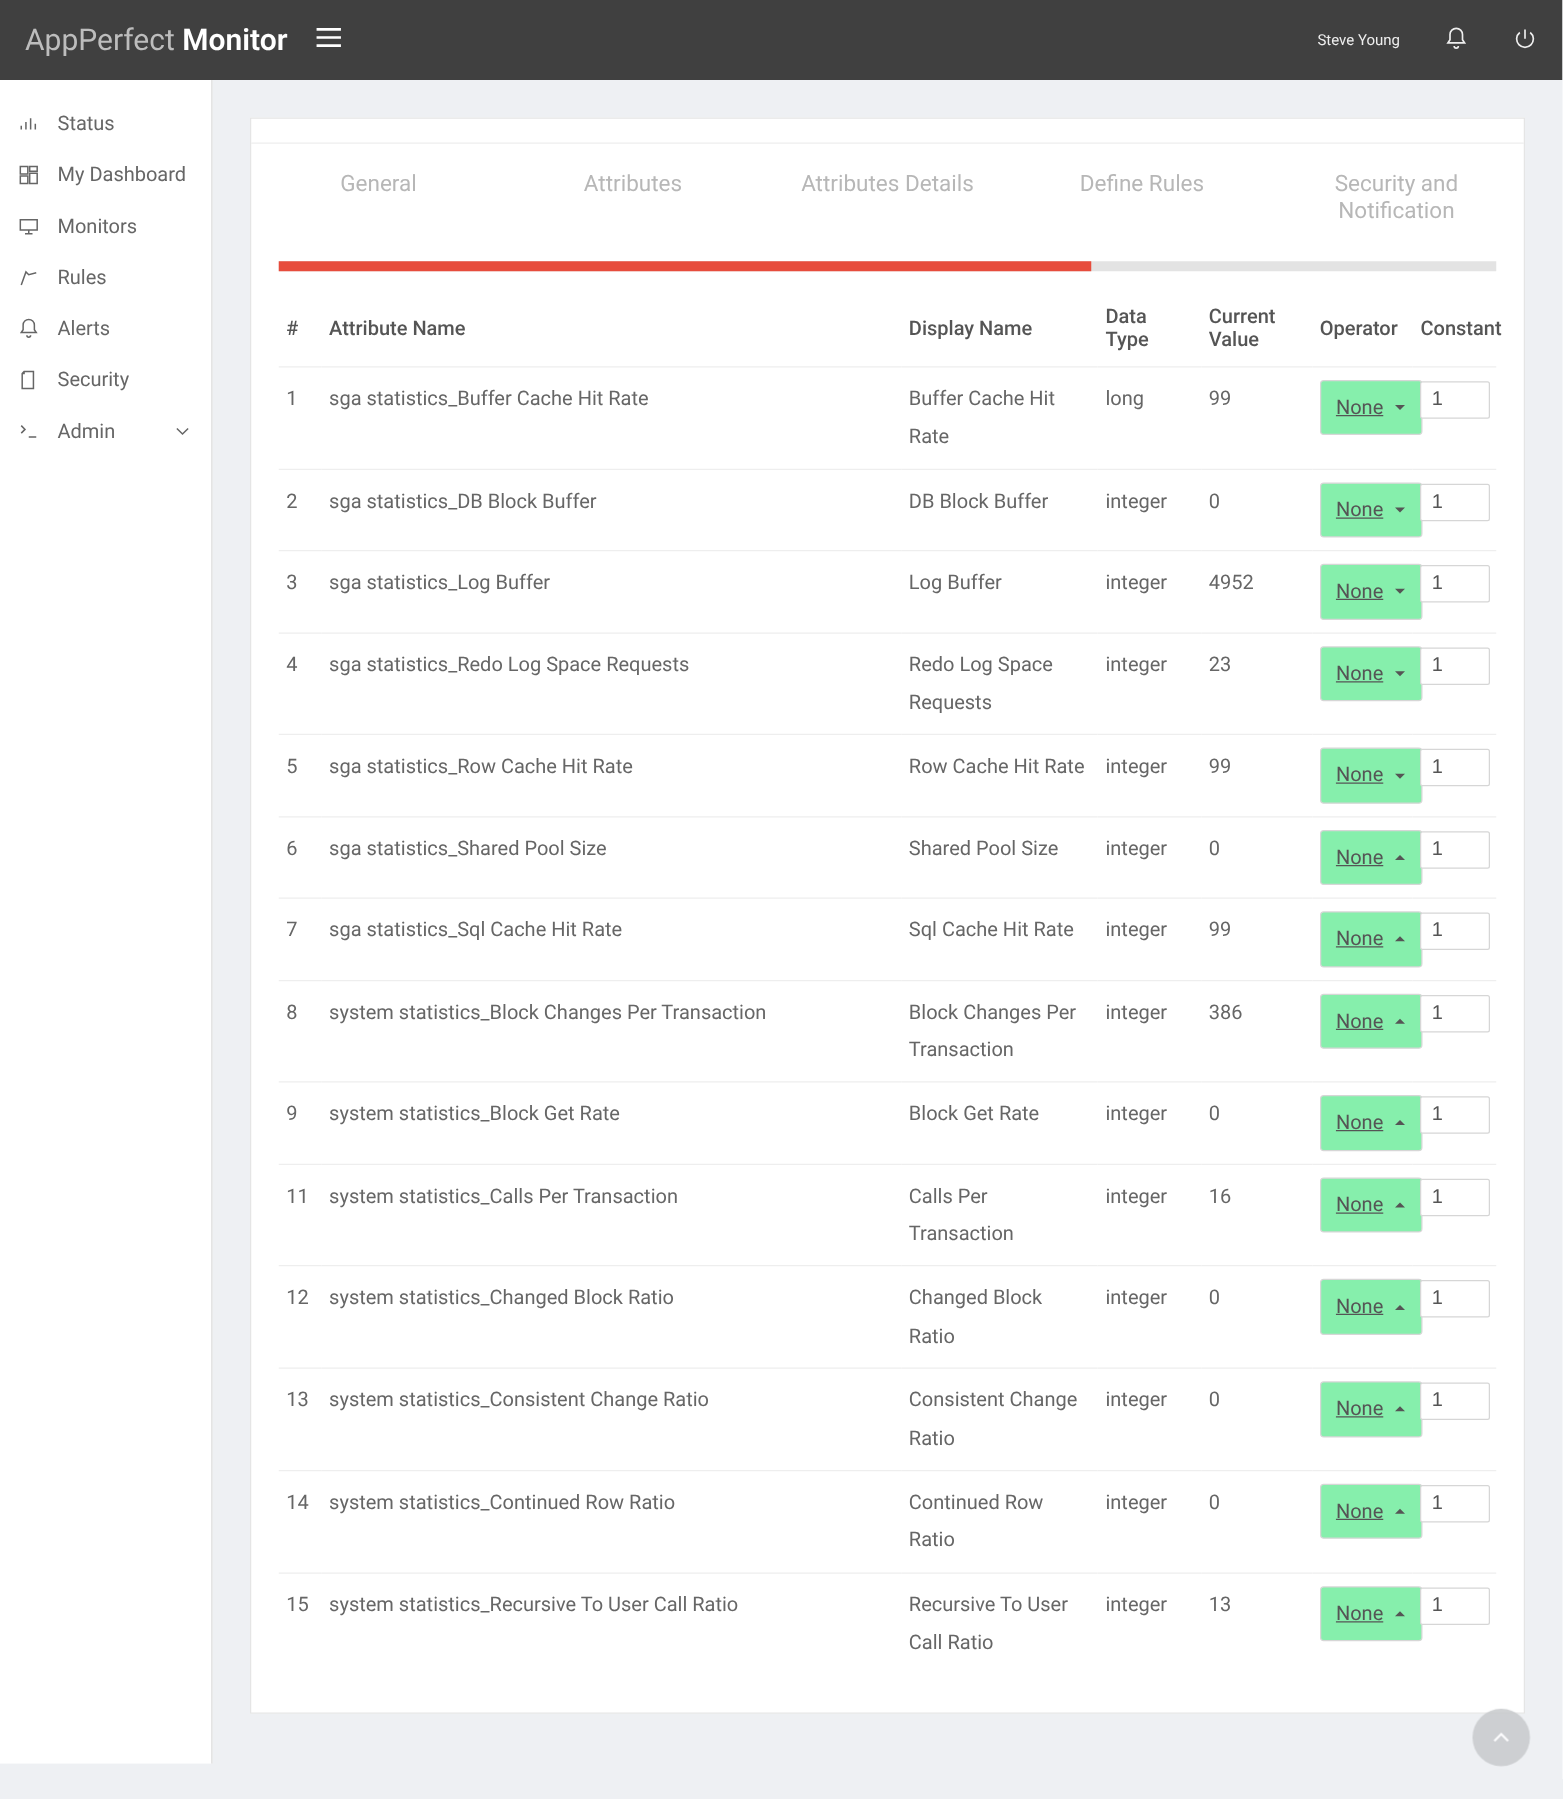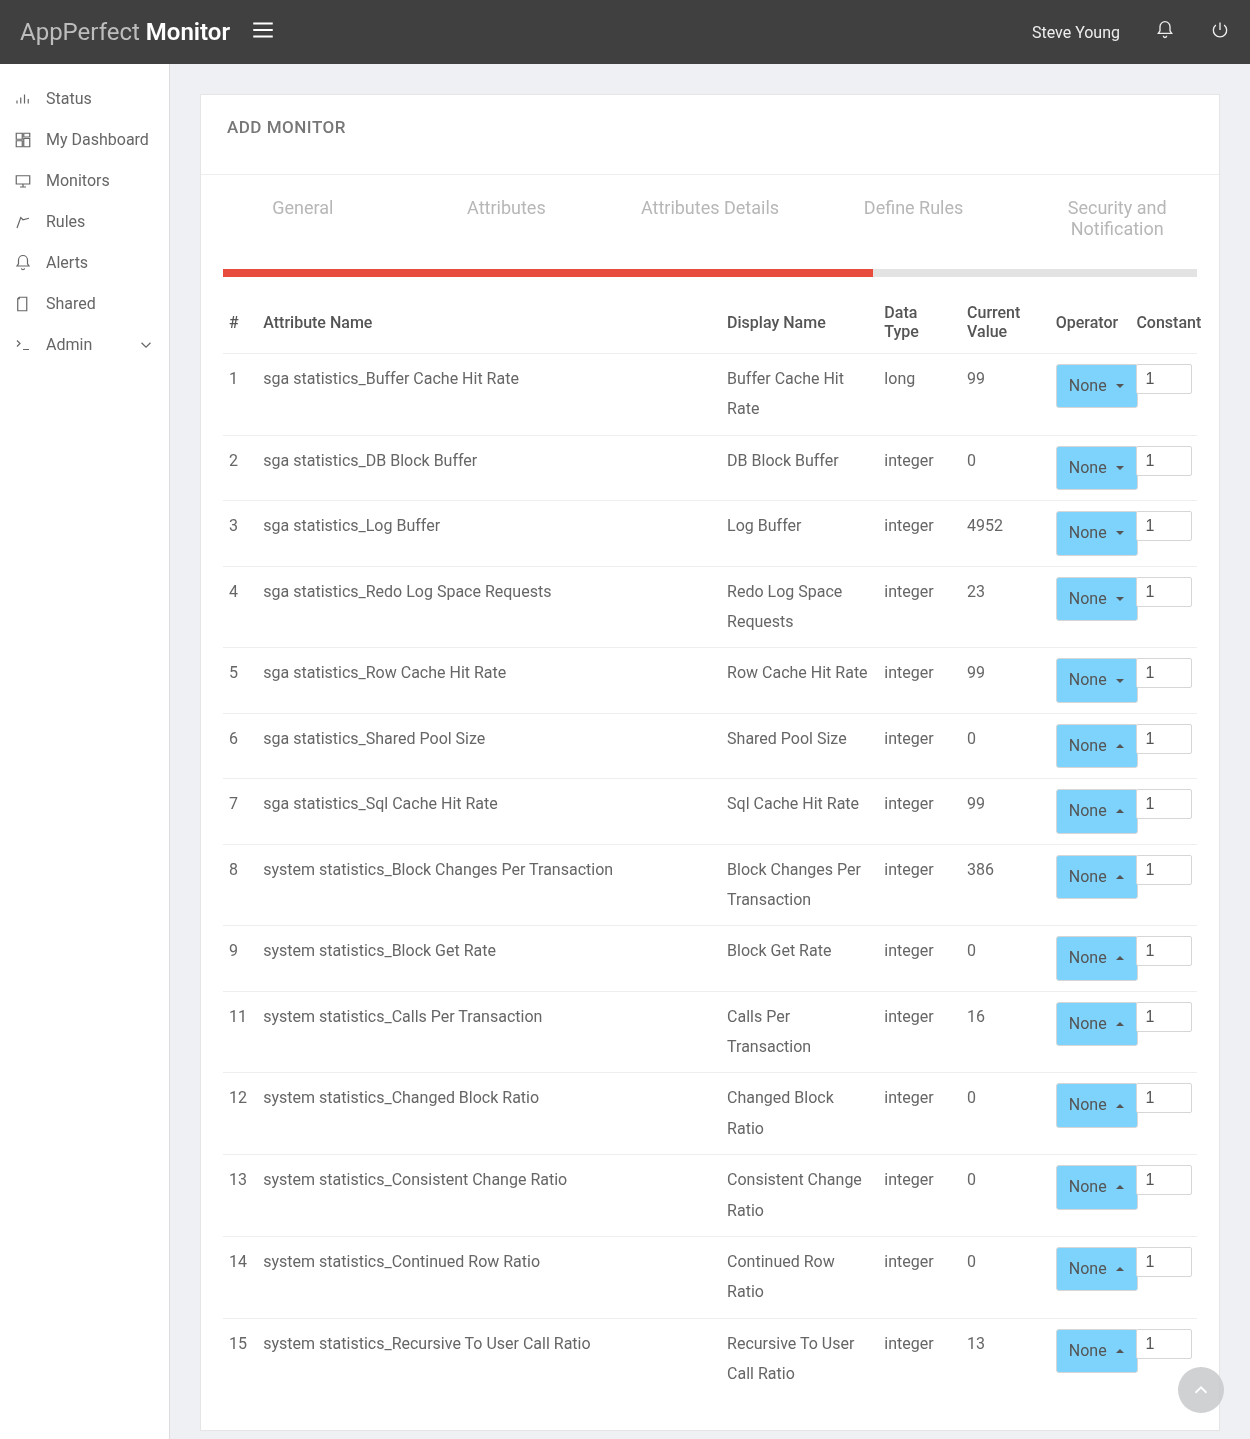--- a/index.html
+++ b/index.html
@@ -4,21 +4,21 @@
 <style>
   * { box-sizing: border-box; margin: 0; padding: 0; }
   body { font-family: -apple-system, BlinkMacSystemFont, "Segoe UI", Roboto, Helvetica, Arial, sans-serif; background: #eef0f3; color: #555; width:1250px; }
   
   .topbar { background: #404040; height: 64px; display:flex; align-items:center; padding:0 20px; color:#fff; }
   .brand { font-size:24px; font-weight:300; display:flex; align-items:baseline; gap:6px; }
   .brand .light { color:#bdbdbd; font-weight:400; }
   .brand .bold { color:#fff; font-weight:600; }
   .hamburger { margin-left:20px; cursor:pointer; }
   .hamburger svg { width:26px; height:26px; fill:#fff; }
-  .top-right { margin-left:auto; display:flex; align-items:center; gap:35px; font-size:16px; color:#eee; }
+  .top-right { margin-left:auto; display:flex; align-items:center; gap:35px; font-size:12px; color:#eee; }
   .top-right svg { width:20px; height:20px; fill:none; stroke:#eee; stroke-width:1.6; }
 
   
   .layout { display:flex; }
   .sidebar { width:170px; background:#fff; border-right:1px solid #dcdcdc; padding-top:14px; min-height:820px; }
   .side-item { display:flex; align-items:center; gap:14px; padding:11px 14px; font-size:16px; color:#666; cursor:pointer; }
   .side-item svg { width:18px; height:18px; fill:none; stroke:#666; stroke-width:1.6; }
   .side-item .chev { margin-left:auto; }
   .content-wrap { flex:1; padding:30px 30px 40px 30px; }
 
@@ -37,21 +37,21 @@
   thead th { text-align:left; font-weight:500; padding:10px 6px 12px; color:#555; font-size:16px; }
   tbody td { padding:10px 6px; border-top:1px solid #eee; vertical-align:top; line-height:1.9; }
   col.c-idx { width:34px; }
   col.c-name { width:460px; }
   col.c-disp { width:156px; }
   col.c-type { width:82px; }
   col.c-val  { width:88px; }
   col.c-op   { width:80px; }
   col.c-const{ width:66px; }
 
-  .op-btn { display:inline-flex; align-items:center; gap:8px; background:#7dd3fc; border:1px solid #d6d6d6; border-radius:3px; padding:6px 12px; font-size:16px; color:#555; cursor:pointer; }
+  .op-btn { display:inline-flex; align-items:center; gap:8px; background:#86efac; border:1px solid #d6d6d6; border-radius:3px; padding:6px 12px; font-size:16px; color:#555; cursor:pointer;text-decoration:underline; }
   .op-btn svg { width:10px; height:10px; fill:#555; }
   .const-input { width:56px; border:1px solid #d6d6d6; border-radius:2px; padding:5px 8px; font-size:16px; color:#555; }
 
   
   .to-top { position:fixed; right:26px; bottom:26px; width:46px; height:46px; border-radius:50%; background:#c7c9cc; opacity:.85; display:flex; align-items:center; justify-content:center; cursor:pointer;}
   .to-top svg { width:22px; height:22px; stroke:#fff; fill:none; stroke-width:2; }
 </style>
 </head>
 <body>
 
@@ -110,36 +110,35 @@
       <div class="side-item">
         <svg viewBox="0 0 24 24">
           <path d="M6 8a6 6 0 1 1 12 0v5l2 3H4l2-3V8zM10 19a2 2 0 0 0 4 0"></path>
         </svg>
         <span>Alerts</span>
       </div>
       <div class="side-item">
         <svg viewBox="0 0 24 24">
           <path d="M7 3h10l0 0v18H5V5zM7 3v2H5"></path>
         </svg>
-        <span>Shared</span>
+        <span>Security</span>
       </div>
       <div class="side-item">
         <svg viewBox="0 0 24 24">
           <path d="M4 6l4 4-4 4M12 18h8"></path>
         </svg>
         <span>Admin</span>
         <svg class="chev" viewBox="0 0 24 24">
           <path d="M6 9l6 6 6-6"></path>
         </svg>
       </div>
     </nav>
 
   <div class="content-wrap">
     <div class="panel">
-      <div class="panel-title">ADD MONITOR</div>
 
       <div class="tabs" id="tabs">
           <div class="tab">General</div>
           <div class="tab">Attributes</div>
           <div class="tab">Attributes Details</div>
           <div class="tab">Define Rules</div>
           <div class="tab">Security and Notification</div>
         </div>
 
       <div class="progress">

